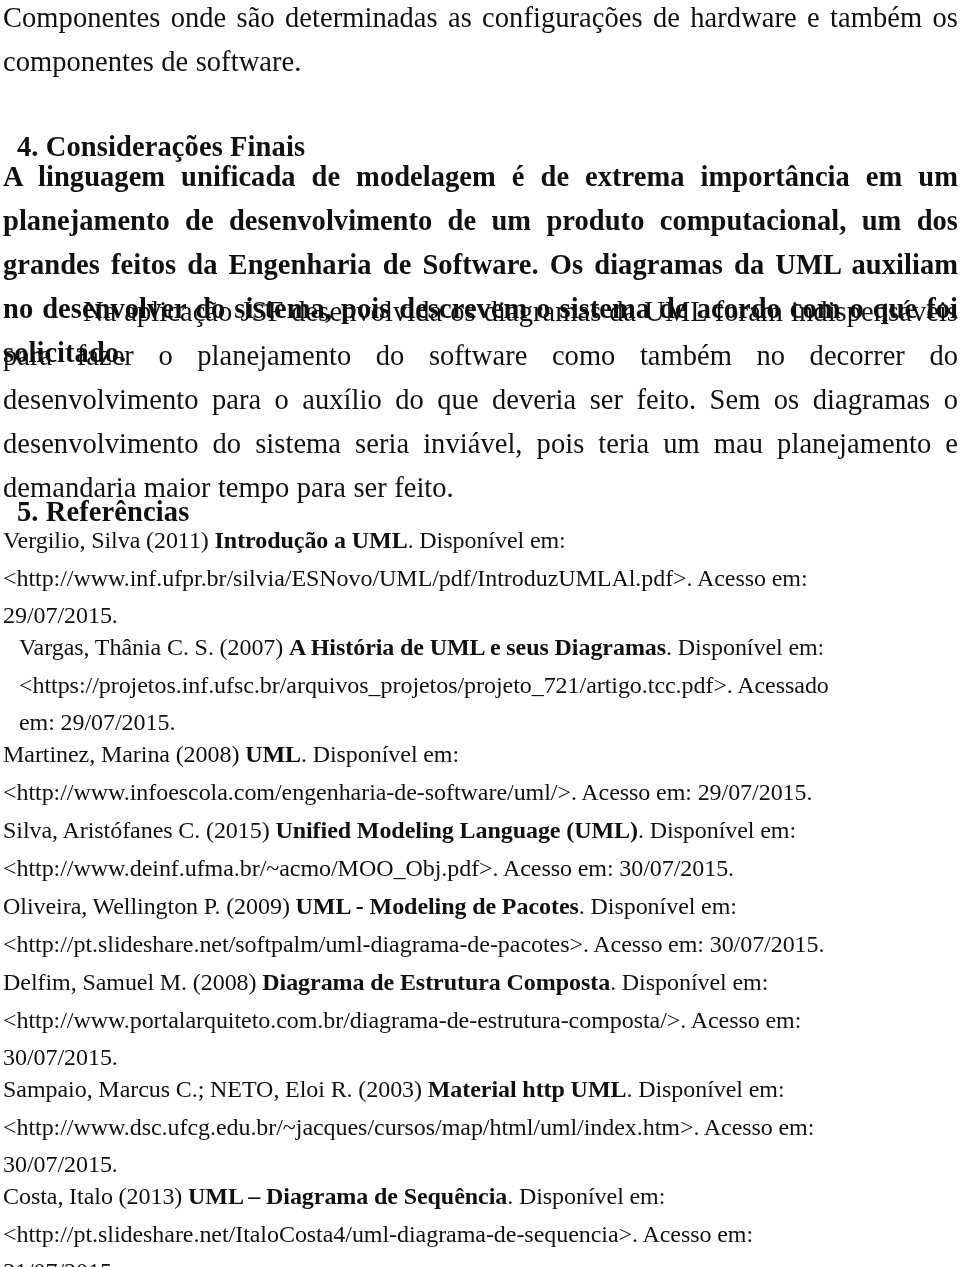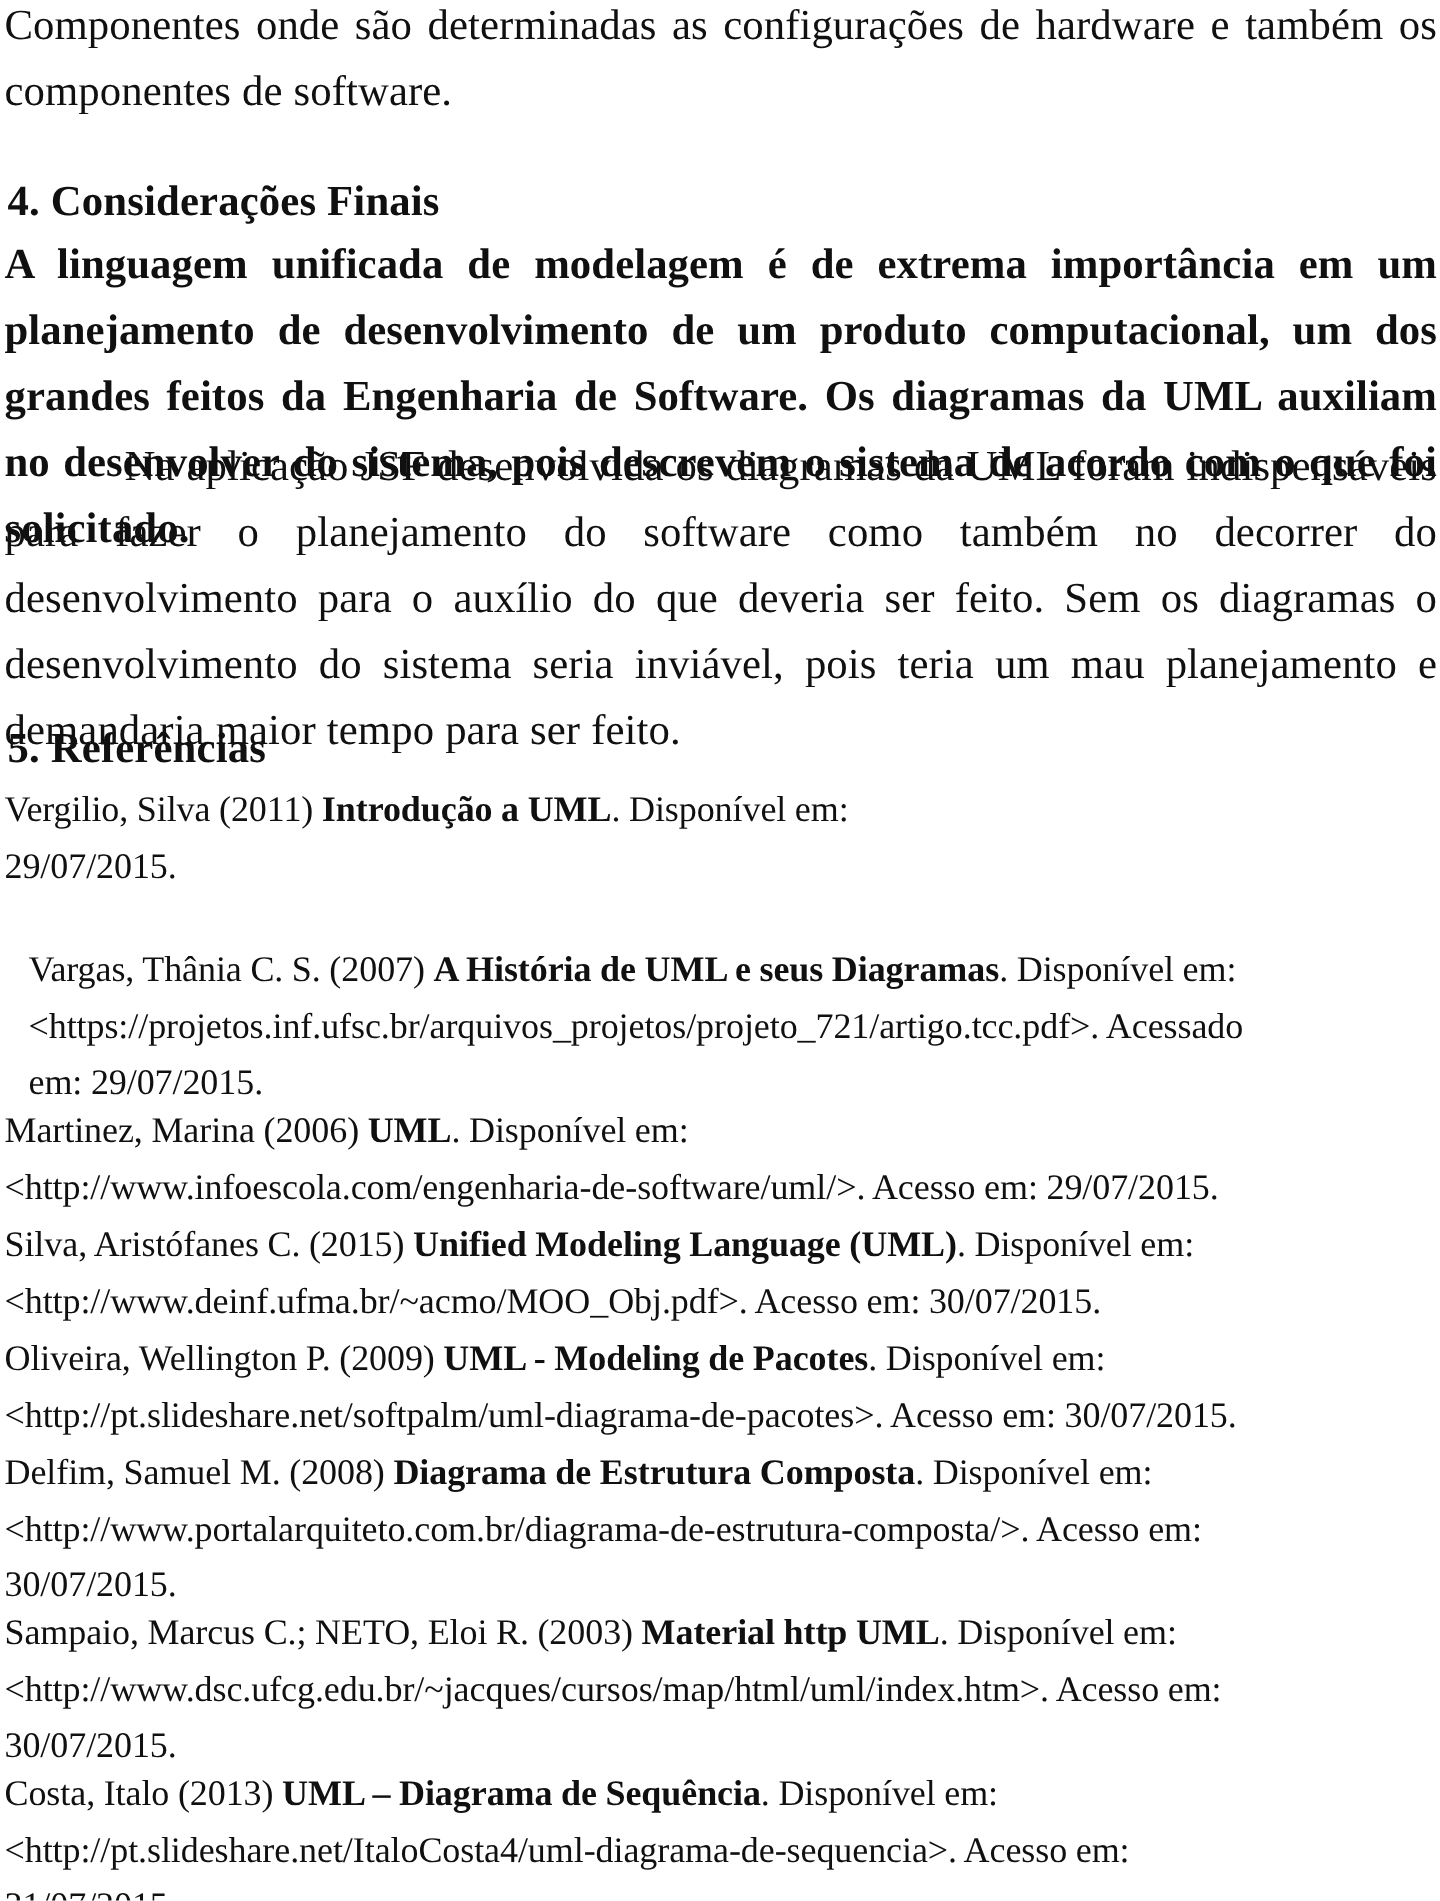--- a/index.html
+++ b/index.html
@@ -39,21 +39,21 @@
     letter-spacing: 0.05px;
     word-spacing: 0.2px;
   }
   .para.noindent { text-indent: 0; }
   .para.indent   { text-indent: 80px; }
 
   .heading {
     font-size: 28.5px;
     line-height: 34px;
     font-weight: bold;
-    margin: 2px;
+    margin: 14px;
     text-align: left;
     letter-spacing: 0.1px;
   }
 
   .ref {
     font-size: 24px;
     line-height: 37.5px;
     margin: 0;
     text-align: left;
     letter-spacing: -0.05px;
@@ -103,35 +103,36 @@
       <p class="para indent">Na aplicação JSF desenvolvida os diagramas da UML foram indispensáveis para fazer o planejamento do software como também no decorrer do desenvolvimento para o auxílio do que deveria ser feito. Sem os diagramas o desenvolvimento do sistema seria inviável, pois teria um mau planejamento e demandaria maior tempo para ser feito.</p>
     </div>
 
     <div class="blk" id="blk-h5">
       <h2 class="heading">5. Referências</h2>
     </div>
 
     <div class="blk" id="blk-ref-1">
       <p class="ref">
         <span class="nowrap-line"><span>Vergilio, Silva (2011) </span><b>Introdução a UML</b><span>. Disponível em:</span></span>
+        <span class="nowrap-line">&lt;http://www.inf.ufpr.br/silvia/ESNovo/UML/pdf/IntroduzUMLAl.pdf&gt;. Acesso em:</span>
         <span class="nowrap-line">29/07/2015.</span>
       </p>
     </div>
 
     <div class="blk" id="blk-ref-2">
       <p class="ref">
         <span class="nowrap-line"><span>Vargas, Thânia C. S. (2007) </span><b>A História de UML e seus Diagramas</b><span>. Disponível em:</span></span>
         <span class="nowrap-line">&lt;https://projetos.inf.ufsc.br/arquivos_projetos/projeto_721/artigo.tcc.pdf&gt;. Acessado</span>
         <span class="nowrap-line">em: 29/07/2015.</span>
       </p>
     </div>
 
     <div class="blk" id="blk-ref-3">
       <p class="ref">
-        <span class="nowrap-line"><span>Martinez, Marina (2006) </span><b>UML</b><span>. Disponível em:</span></span>
+        <span class="nowrap-line"><span>Martinez, Marina (2008) </span><b>UML</b><span>. Disponível em:</span></span>
         <span class="nowrap-line">&lt;http://www.infoescola.com/engenharia-de-software/uml/&gt;. Acesso em: 29/07/2015.</span>
       </p>
     </div>
 
     <div class="blk" id="blk-ref-4">
       <p class="ref">
         <span class="nowrap-line"><span>Silva, Aristófanes C. (2015) </span><b>Unified Modeling Language (UML)</b><span>. Disponível em:</span></span>
         <span class="nowrap-line">&lt;http://www.deinf.ufma.br/~acmo/MOO_Obj.pdf&gt;. Acesso em: 30/07/2015.</span>
       </p>
     </div>

